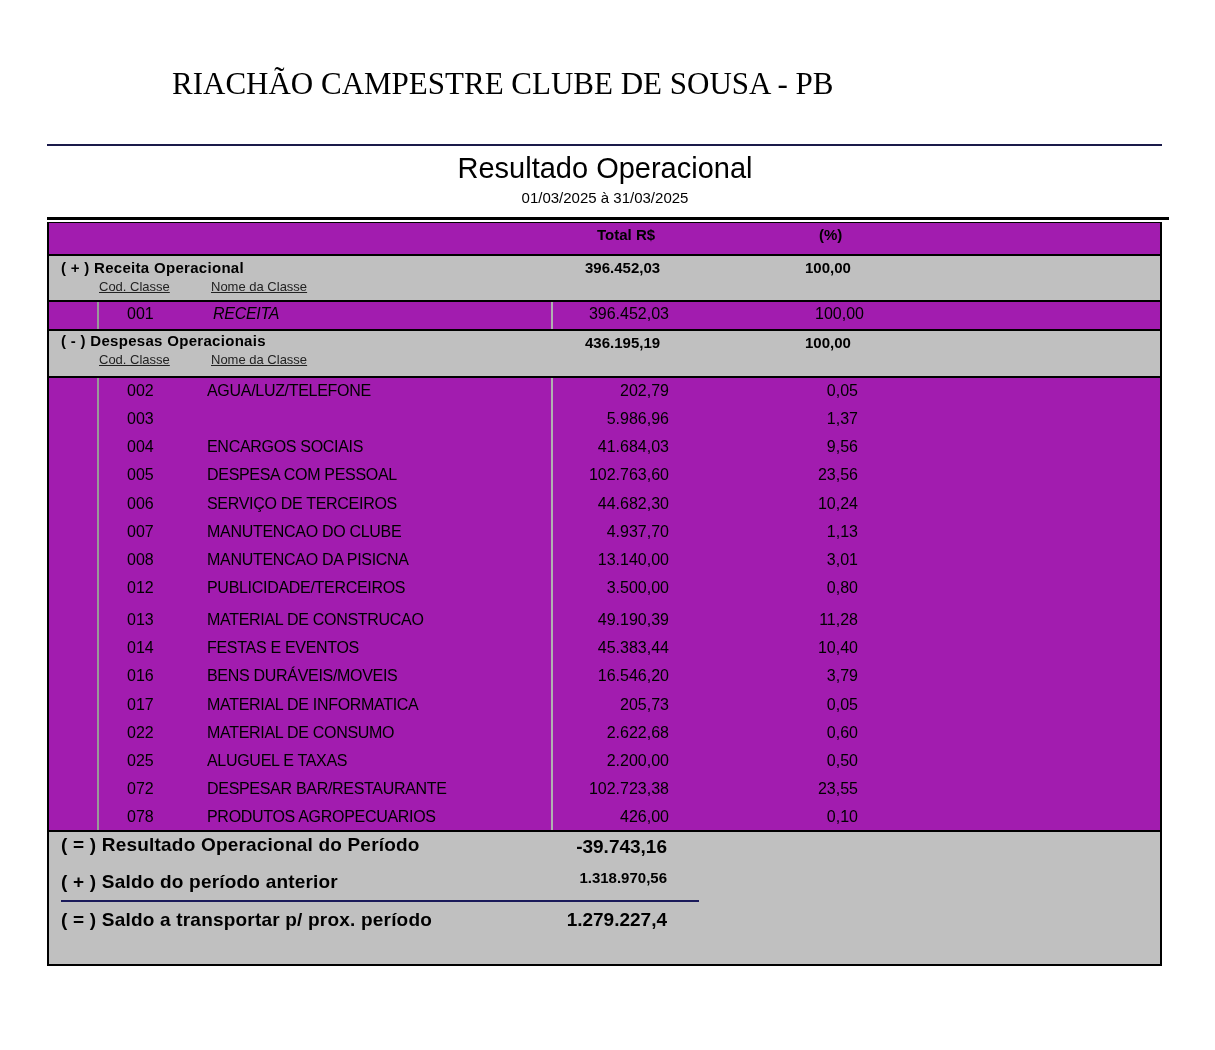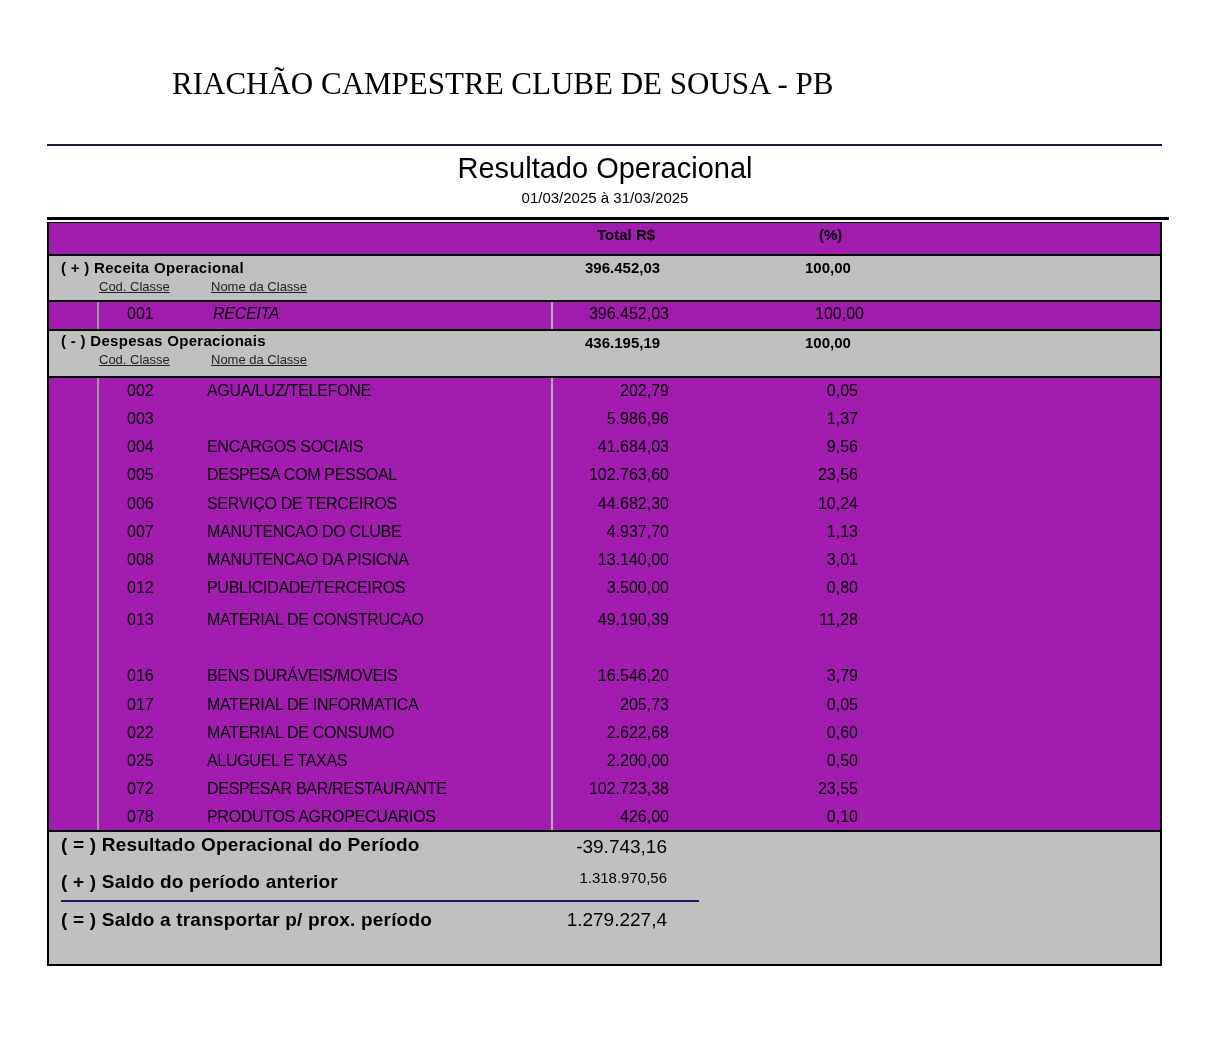--- a/index.html
+++ b/index.html
@@ -24,21 +24,21 @@
     .vline-mid { position: absolute; left: 502px; width: 2px; background: #b0b0b0; }
 
     .row { position: absolute; left: 0; width: 1111px; height: 28px; font-size: 16px; }
     .row .code { position: absolute; left: 78px; top: 3px; }
     .row .name { position: absolute; left: 158px; top: 3px; letter-spacing: -0.3px; }
     .row .val { position: absolute; right: 491px; top: 3px; text-align: right; }
     .row .pct { position: absolute; right: 302px; top: 3px; text-align: right; }
 
     .summary { position: absolute; left: 0; top: 609px; width: 1111px; height: 132px; background: #c0c0c0; }
     .sum-label { font-weight: bold; font-size: 19px; left: 12px; letter-spacing: 0.2px; }
-    .sum-val { font-weight: normal; font-size: 19px; text-align: center; }
+    .sum-val { font-weight: bold; font-size: 19px; text-align: center; }
     .sum-rule { position: absolute; left: 12px; top: 68px; width: 638px; height: 2px; background: #1a1a5a; }
   </style>
 </head>
 <body>
 
 <div class="abs org-title">RIACHÃO CAMPESTRE CLUBE DE SOUSA - PB</div>
 <div class="top-rule"></div>
 <div class="report-title">Resultado Operacional</div>
 <div class="report-period">01/03/2025 à 31/03/2025</div>
 <div class="head-rule"></div>
@@ -126,20 +126,26 @@
     <span class="name">PUBLICIDADE/TERCEIROS</span>
     <span class="val">3.500,00</span>
     <span class="pct">0,80</span>
   </div>
   <div class="row" style="top:385px;">
     <span class="code">013</span>
     <span class="name">MATERIAL DE CONSTRUCAO</span>
     <span class="val">49.190,39</span>
     <span class="pct">11,28</span>
   </div>
+  <div class="row" style="top:413px;">
+    <span class="code">014</span>
+    <span class="name">FESTAS E EVENTOS</span>
+    <span class="val">45.383,44</span>
+    <span class="pct">10,40</span>
+  </div>
   <div class="row" style="top:441px;">
     <span class="code">016</span>
     <span class="name">BENS DURÁVEIS/MOVEIS</span>
     <span class="val">16.546,20</span>
     <span class="pct">3,79</span>
   </div>
   <div class="row" style="top:470px;">
     <span class="code">017</span>
     <span class="name">MATERIAL DE INFORMATICA</span>
     <span class="val">205,73</span>

